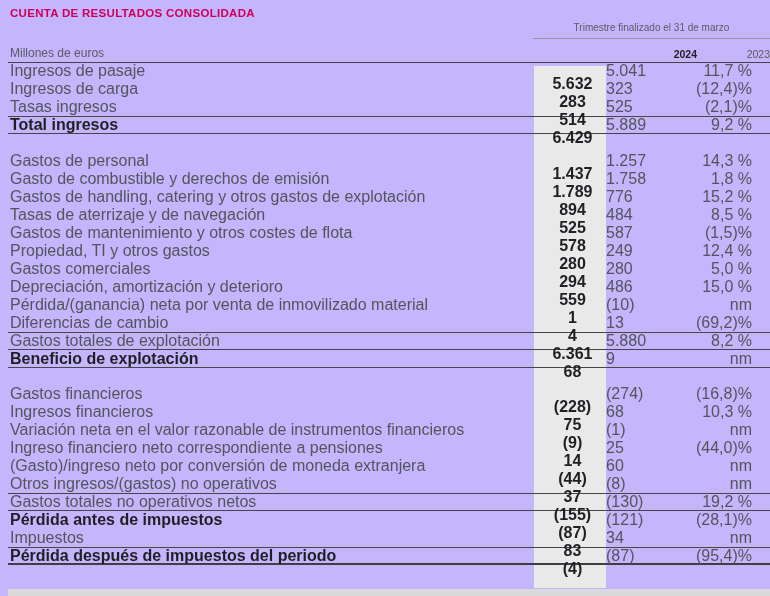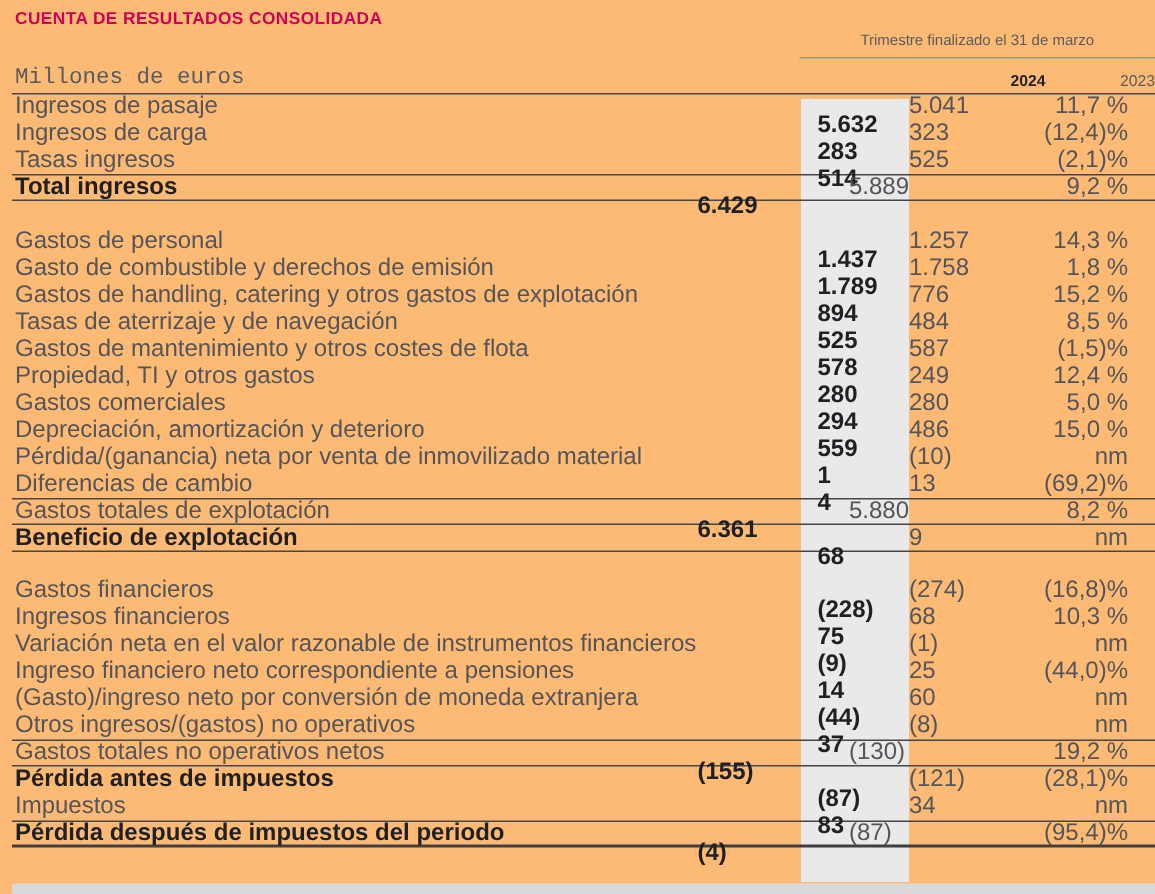--- a/index.html
+++ b/index.html
@@ -1,60 +1,60 @@
 <!DOCTYPE html>
 <html><head>
 <meta charset="utf-8">
 <style>
   html,body { margin:0; padding:0; background:#ffffff; }
   .page {
-    position:relative; width:770px; height:596px; background:#fdba74;
+    position:relative; width:770px; height:596px; background:#c4b5fd;
     font-family:"Liberation Sans", sans-serif; overflow:hidden;
     -webkit-font-smoothing:antialiased;
   }
   .title {
     position:absolute; left:10px; top:7px;
     font-size:11.5px; font-weight:bold; letter-spacing:0.3px;
     color:#CE0058;
   }
   .period-header {
     position:absolute; left:533px; top:22px; width:237px;
     text-align:center; font-size:10px; color:#5A5B5F;
     padding-bottom:4px; border-bottom:1px solid #97989A;
     box-sizing:border-box; height:17px; line-height:12px;
   }
   .colhead {
     position:absolute; left:8px; top:40px; width:762px; height:22px;
     border-bottom:1px solid #45464A; box-sizing:content-box;
     display:flex; align-items:flex-end;
   }
-  .colhead .unit { flex:1; font-size:15px; color:#5A5B5F; padding-left:2px; padding-bottom:2px;font-family:Liberation Mono, monospace; }
+  .colhead .unit { flex:1; font-size:12px; color:#5A5B5F; padding-left:2px; padding-bottom:2px; }
   .colhead .h24 { width:72px; text-align:right; padding-right:6px; box-sizing:border-box;
                   font-size:10.5px; font-weight:bold; color:#1F2023; padding-bottom:2px;margin-top:31px; }
   .colhead .h23 { width:67px; text-align:right; box-sizing:border-box;
                   font-size:10.5px; color:#5A5B5F; padding-bottom:2px; }
   .colhead .hinc { width:97px; text-align:right; padding-right:3px; box-sizing:border-box;
                    font-size:9.5px; color:#5A5B5F; line-height:10px; padding-bottom:2px; }
   .band-2024 {
     position:absolute; left:534px; top:66px; width:72px; height:522px;
     background:#E9E9EA;
   }
   .rows { position:absolute; left:8px; top:62px; width:762px; }
   .gap { width:100%; }
   .row {
     display:flex; align-items:center; height:18px; box-sizing:border-box;
     font-size:16px; color:#54555A;
   }
   .row .c { box-sizing:border-box; white-space:nowrap; }
   .row .label { flex:1; padding-left:2px; overflow:hidden; }
-  .row .n24 { width:61px; text-align:left; padding-right:6px; font-weight:bold; color:#1F2023;margin-top:26px; }
+  .row .n24 { width:61px; text-align:center; padding-right:6px; font-weight:bold; color:#1F2023;margin-top:26px; }
   .row .n23 { width:67px; text-align:left; }
   .row .inc { width:97px; text-align:right; padding-right:18px; }
   .row.bold .label { font-weight:bold; color:#1F2023; }
-  .row.bt { border-top:1px solid #45464A;gap:40px; }
+  .row.bt { border-top:1px solid #45464A; }
   .row.bb { border-bottom:1px solid #45464A; }
   .row.thick { border-bottom:2.5px solid #3E3F43; }
   .bottom-strip {
     position:absolute; left:8px; top:589px; width:762px; height:7px;
     background:#D9D9DA;
   }
 </style>
 </head>
 <body>
 

